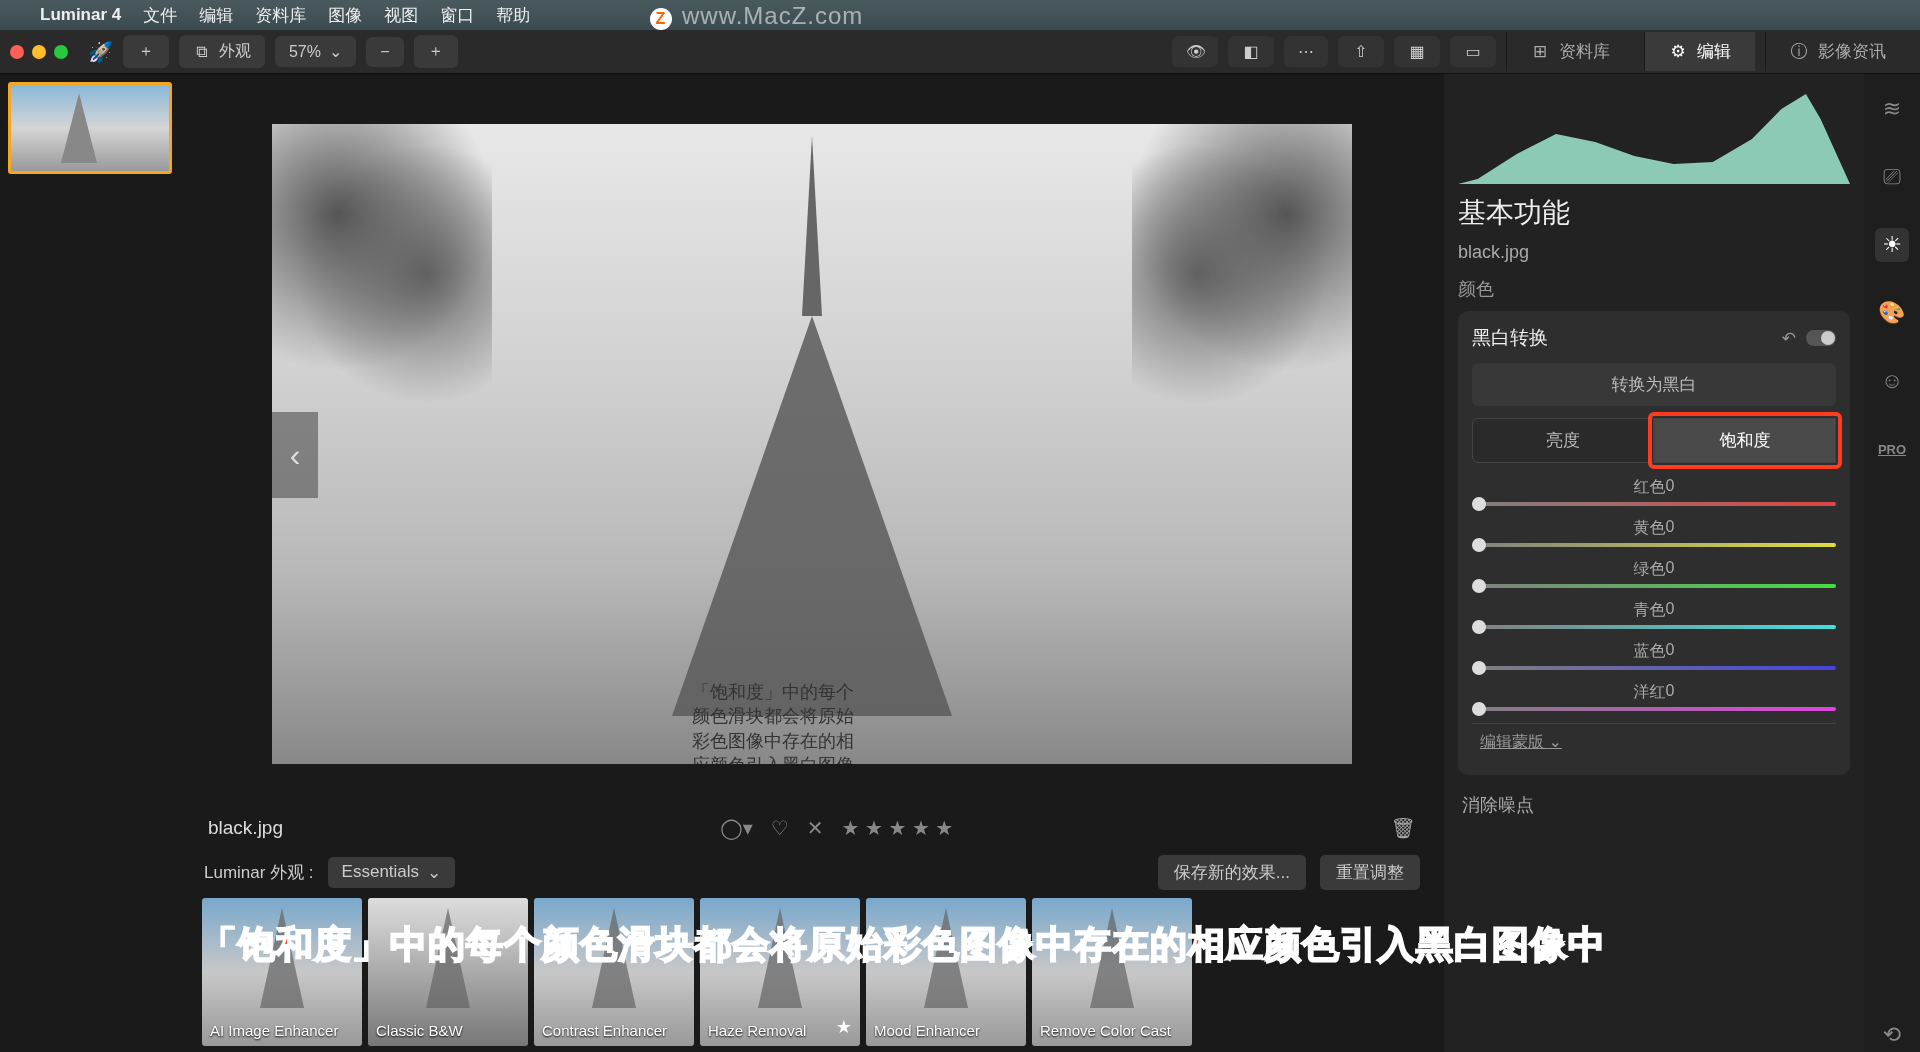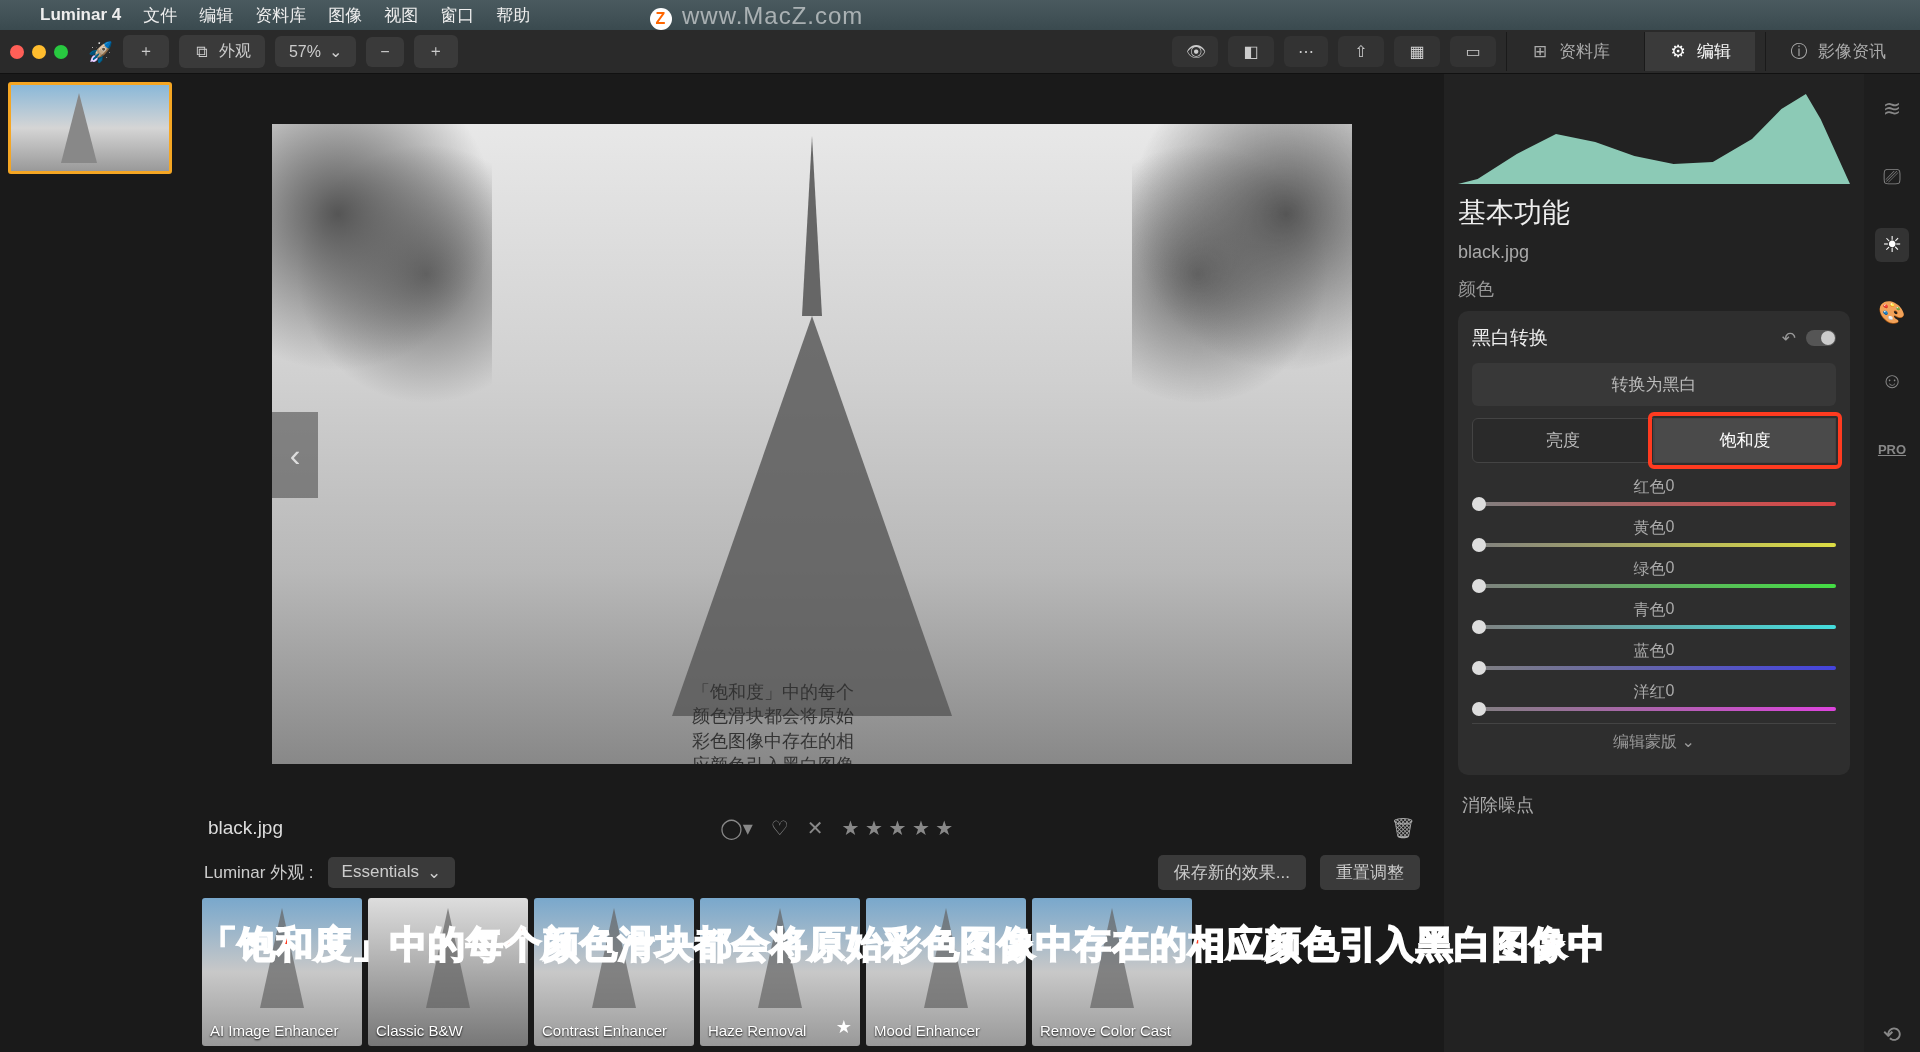--- a/index.html
+++ b/index.html
@@ -83,21 +83,21 @@
 .slider-row{margin-bottom:12px;}
 .slider-lbl{display:flex;justify-content:center;font-size:16px;color:#aaa;margin-bottom:4px;}
 .track{height:4px;border-radius:2px;position:relative;}
 .track .knob{position:absolute;left:0;top:-5px;width:14px;height:14px;border-radius:50%;background:#ddd;}
 .t-red{background:linear-gradient(90deg,#808080,#d44);}
 .t-yel{background:linear-gradient(90deg,#808080,#dd4);}
 .t-grn{background:linear-gradient(90deg,#808080,#4d4);}
 .t-cyn{background:linear-gradient(90deg,#808080,#4dd);}
 .t-blu{background:linear-gradient(90deg,#808080,#44d);}
 .t-mag{background:linear-gradient(90deg,#808080,#d4d);}
-.edit-mask{text-align:center;color:#999;font-size:16px;padding:8px;border-top:1px solid #444;}
+.edit-mask{text-align:left;color:#999;font-size:16px;padding:8px;border-top:1px solid #444;text-decoration:underline;}
 .collapse-row{display:flex;justify-content:space-between;font-size:18px;color:#aaa;padding:8px 4px;}
 
 
 .icon-rail{width:56px;background:#1e1e1e;display:flex;flex-direction:column;align-items:center;padding-top:18px;gap:34px;}
 .rail-ico{width:34px;height:34px;display:flex;align-items:center;justify-content:center;color:#888;font-size:22px;border-radius:6px;}
 .rail-ico.active{background:#333;color:#fff;}
 .rail-ico.pro{font-size:13px;font-weight:700;text-decoration:underline;}
 .rail-spacer{flex:1;}
 </style>
 </head>

